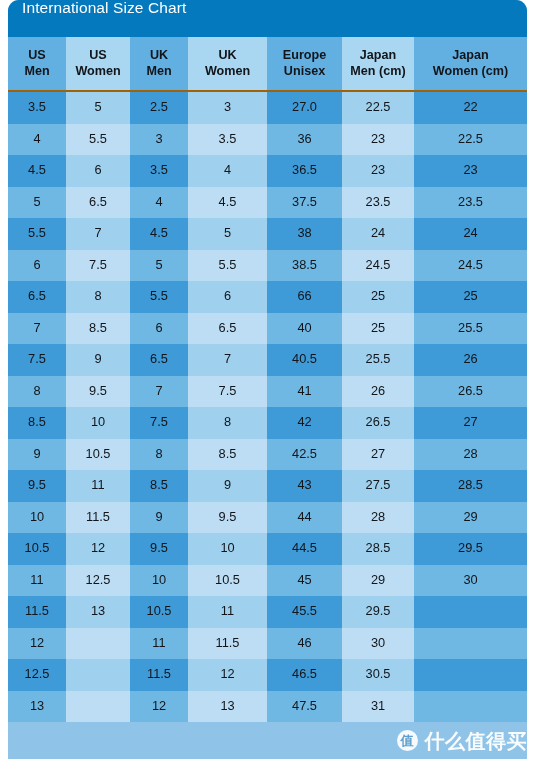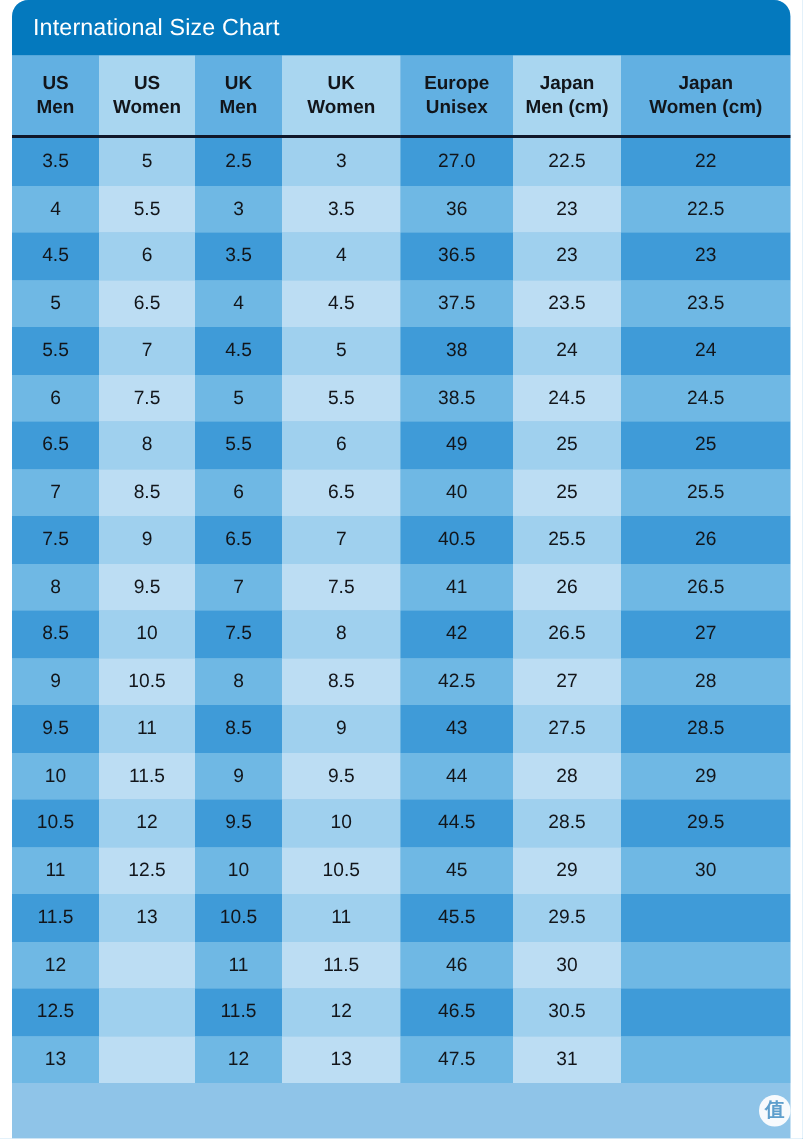--- a/index.html
+++ b/index.html
@@ -23,21 +23,21 @@
     height: 759px;
     border-radius: 11px 11px 0 0;
     overflow: hidden;
     background: #8fc4e8;
   }
 
   #title-bar {
     height: 37px;
     background: #0479be;
     display: flex;
-    align-items: center;
+    align-items: flex-start;
     padding-left: 14px;
     box-sizing: border-box;
   }
   #title-bar .title-text {
     color: #ffffff;
     font-size: 15.5px;
     font-weight: 400;
     letter-spacing: 0.1px;
     line-height: 1;
   }
@@ -64,21 +64,21 @@
     border: 0;
     color: #12151a;
   }
 
   
   table.size-table thead th {
     height: 53px;
     font-size: 12.6px;
     font-weight: bold;
     line-height: 1.25;
-    border-bottom: 2px solid #0f172a;
+    border-bottom: 2px solid #a16207;
   }
   thead th.dark  { background: #62b0e2; }
   thead th.light { background: #a9d6f0; }
   thead th .l1, thead th .l2 { display: block; white-space: nowrap; }
 
   
   table.size-table tbody td {
     height: 31.5px;
     font-size: 12.8px;
     font-weight: 400;
@@ -231,21 +231,21 @@
           <td class="light">5.5</td>
           <td class="dark">38.5</td>
           <td class="light">24.5</td>
           <td class="dark">24.5</td>
         </tr>
         <tr class="odd">
           <td class="dark">6.5</td>
           <td class="light">8</td>
           <td class="dark">5.5</td>
           <td class="light">6</td>
-          <td class="dark">49</td>
+          <td class="dark">66</td>
           <td class="light">25</td>
           <td class="dark">25</td>
         </tr>
         <tr class="even">
           <td class="dark">7</td>
           <td class="light">8.5</td>
           <td class="dark">6</td>
           <td class="light">6.5</td>
           <td class="dark">40</td>
           <td class="light">25</td>
@@ -359,13 +359,14 @@
           <td class="light">31</td>
           <td class="dark"></td>
         </tr>
       </tbody>
   </table>
 
 </div>
 
 <div id="watermark">
   <span class="wm-badge">值</span>
+  <span class="wm-text">什么值得买</span>
 </div>
 
 </body></html>

